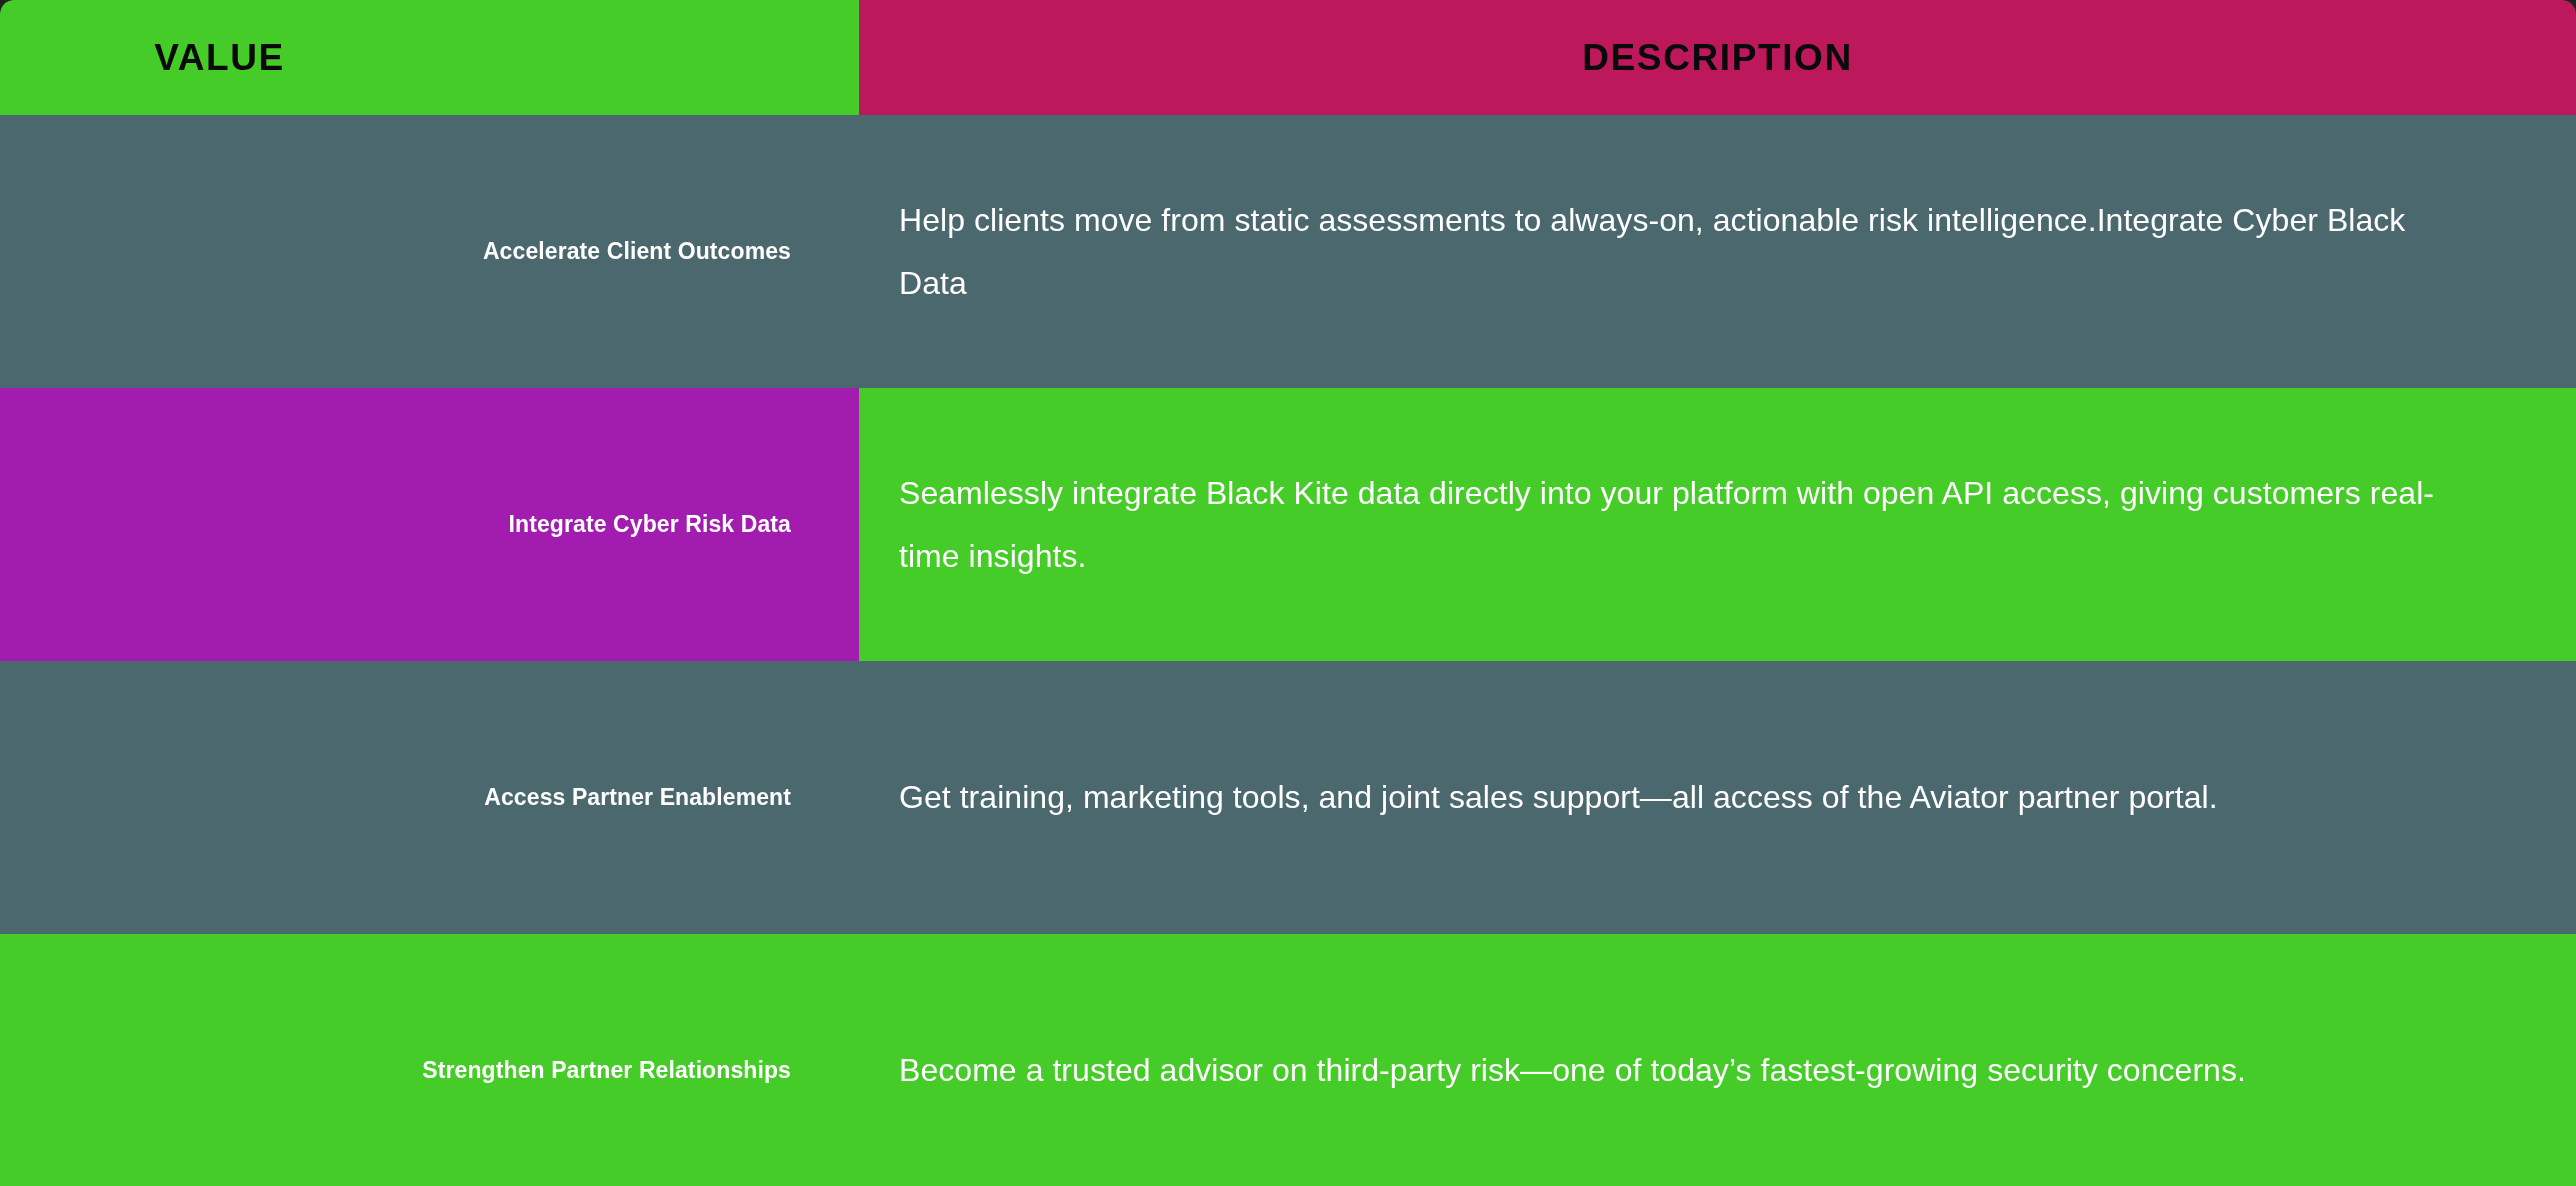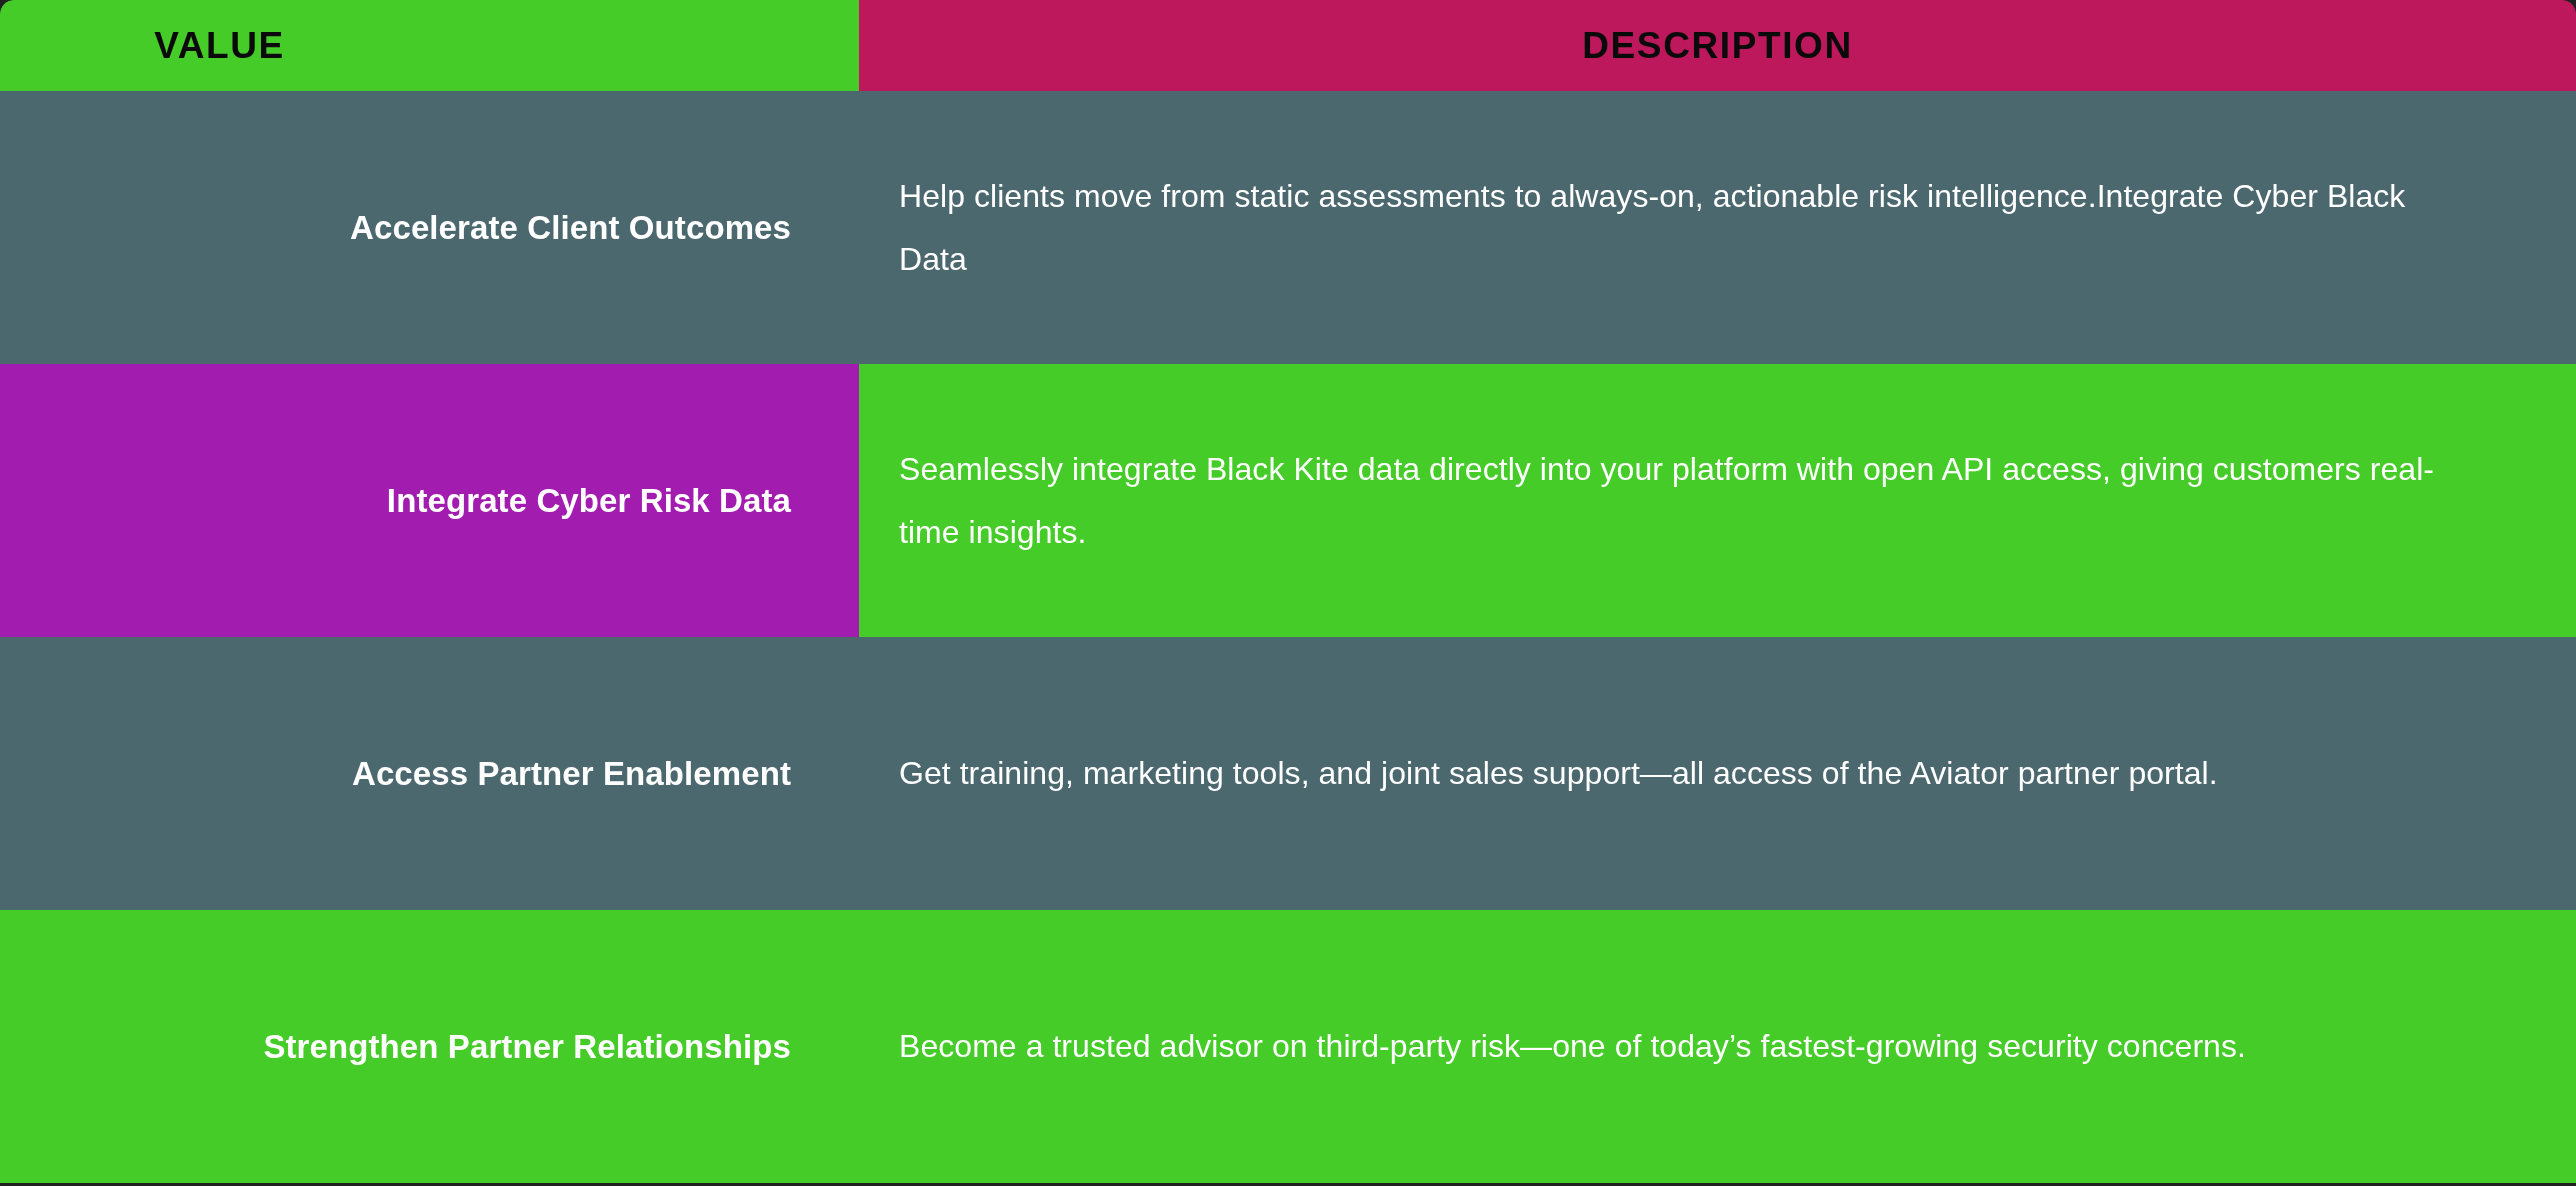--- a/index.html
+++ b/index.html
@@ -29,21 +29,21 @@
     table-layout: fixed;
     border-radius: 13.7px 13.7px 0 0;
     overflow: hidden;
   }
 
   col.col-value   { width: 859px; }
   col.col-desc    { width: 1717px; }
 
   
   thead tr.header-row {
-    height: 91px;
+    height: 115px;
   }
   thead th {
     background: var(--accent, #46cc28);
     color: #0a0a0a;
     font-size: 37px;
     font-weight: 700;
     letter-spacing: 1.6px;
     text-transform: uppercase;
     padding: 0;
     margin: 0;
@@ -64,21 +64,21 @@
   tbody td {
     padding: 0;
     margin: 0;
     vertical-align: middle;
     color: #ffffff;
   }
 
   td.cell-value {
     text-align: right;
     padding-right: 68px;
-    font-size: 33px;
+    font-size: 23px;
     font-weight: 700;
     line-height: 1.25;
     letter-spacing: 0.1px;
     white-space: nowrap;
   }
 
   td.cell-desc {
     text-align: left;
     padding-left: 40px;
     padding-right: 98px;

